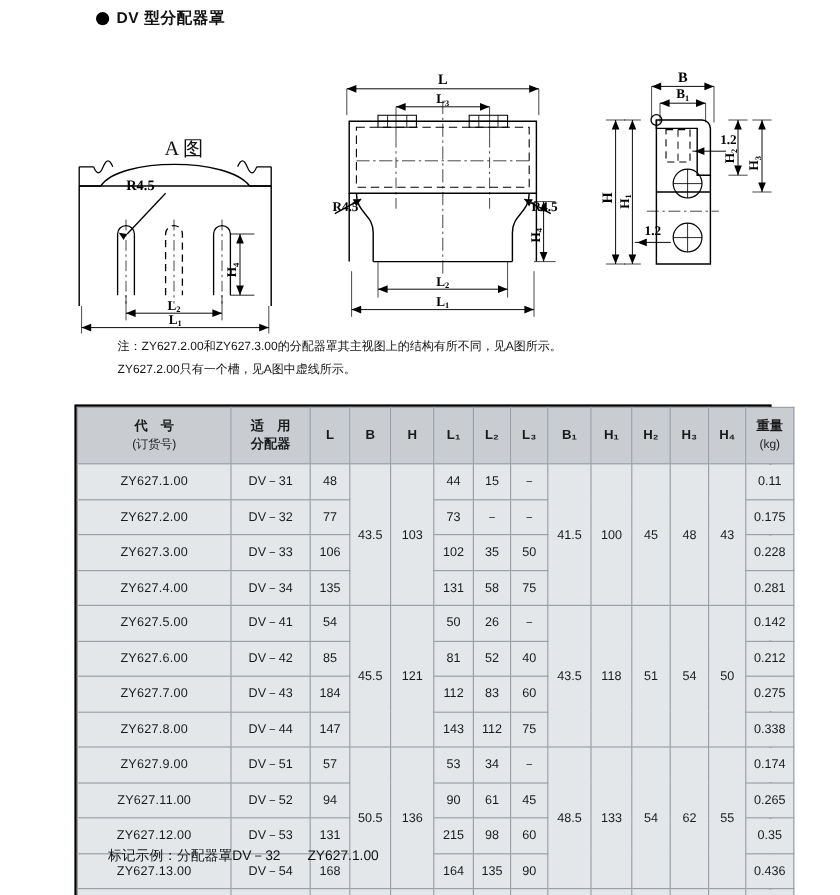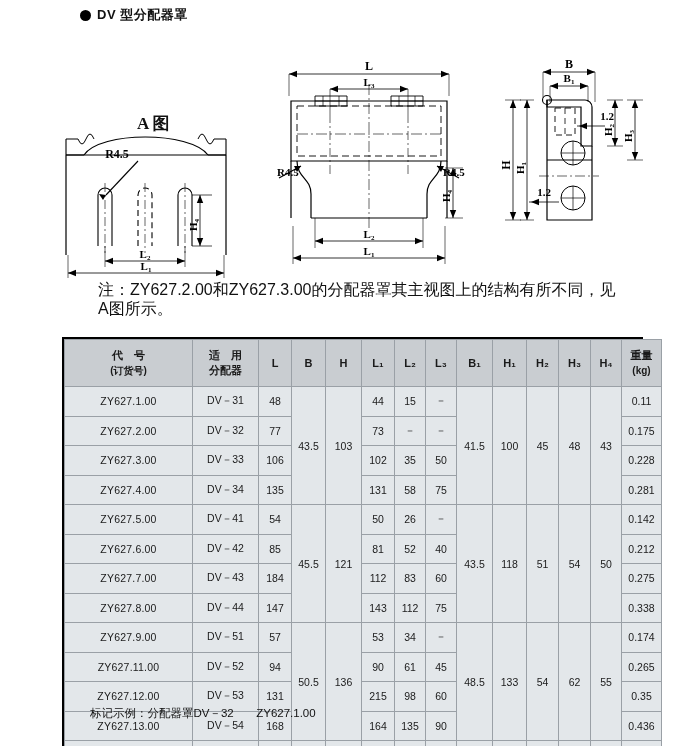--- a/index.html
+++ b/index.html
@@ -24,27 +24,27 @@
     background:#000;display:inline-block;flex:none;
   }
 
   
   .drawings{position:absolute;left:0;top:48px;width:700px;height:230px;}
   .dwg{position:absolute;}
   .dwg svg{display:block;}
   .atitle{
     position:absolute;left:137px;top:64px;
     font-family:"Liberation Serif","DejaVu Serif",serif;
-    font-size:17px;font-weight:bold;
+    font-size:17px;font-weight:normal;
   }
 
   
   .note{
     position:absolute;left:98px;top:280px;width:520px;
-    font-size:16px;line-height:19px;color:#111;
+    font-size:10px;line-height:19px;color:#111;
   }
 
   
   .tblwrap{
     position:absolute;left:62px;top:337px;width:581px;
     border:2.5px solid #000;
     box-sizing:border-box;
   }
   table.spec{
     border-collapse:collapse;width:100%;
@@ -56,21 +56,21 @@
     text-align:center;vertical-align:middle;
     padding:0;height:28.5px;
     background:#e3e7ea;
     font-weight:normal;
   }
   table.spec thead th{
     background:#c9cdd1;height:46px;
     font-weight:bold;font-size:11px;line-height:15px;
   }
   table.spec td.code{font-size:10.5px;letter-spacing:.2px;}
-  .hdr2{font-size:10px;font-weight:bold;}
+  .hdr2{font-size:10px;font-weight:normal;}
 
   
   .footer{
     position:absolute;left:90px;top:706px;
     font-size:11.5px;color:#111;
   }
   .footer .gap{display:inline-block;width:16px;}
 </style>
 </head>
 <body>
@@ -274,20 +274,21 @@
           <text x="0" y="0" font-size="11" transform="translate(137,86) rotate(-90)" text-anchor="middle">H<tspan font-size="7" dy="2">3</tspan></text>
           <text x="112" y="70" font-size="11" text-anchor="middle">1.2</text>
           <text x="49" y="146" font-size="11" text-anchor="middle">1.2</text>
         </g>
       </svg>
     </div>
   </div>
 
   <div class="note">
     <div>注：ZY627.2.00和ZY627.3.00的分配器罩其主视图上的结构有所不同，见A图所示。</div>
+    <div>ZY627.2.00只有一个槽，见A图中虚线所示。</div>
   </div>
 
   <div class="tblwrap">
     <table class="spec">
       <colgroup>
         <col style="width:128px">
           <col style="width:66px">
           <col style="width:33px">
         <col style="width:34px">
           <col style="width:36px">

